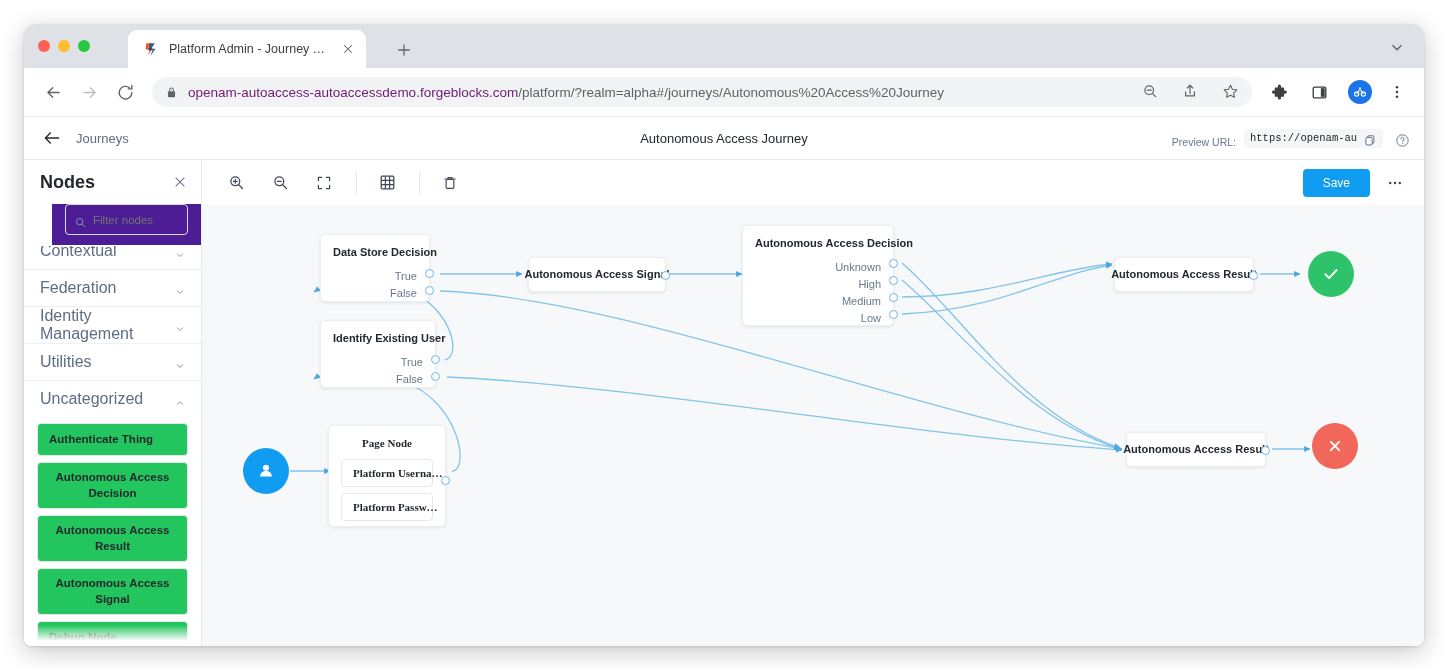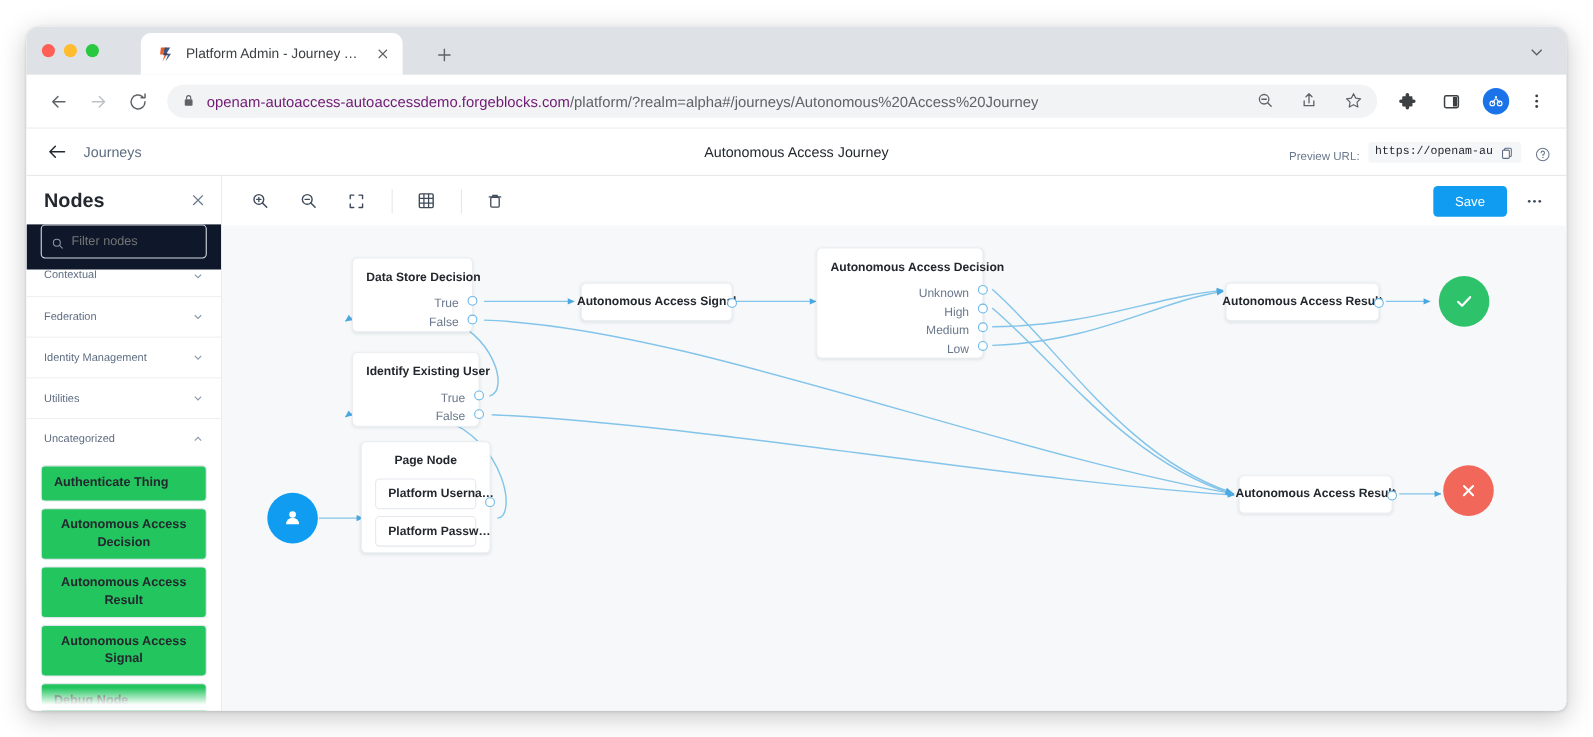--- a/index.html
+++ b/index.html
@@ -176,22 +176,22 @@
     height: 44px;
     display: flex; align-items: center;
     padding: 0 14px 0 16px;
     background: #ffffff;
     position: relative; z-index: 3;
   }
   #nodes-title { font-size: 18px; font-weight: bold; color: #23282e; }
   #nodes-close { margin-left: auto; width: 14px; height: 14px; color: #69788b; }
   #filter-wrap {
     padding: 0 13px 10px 13px;
-    background: #0f172a;
-    position: relative; z-index: 3;
+    background: #4c1d95;
+    position: relative; z-index: 3; margin-left: 28px;
   }
   #filter-box {
     height: 31px;
     border: 1px solid #d6dbe2;
     border-radius: 4px;
     display: flex; align-items: center;
     padding: 0 9px;
     gap: 7px;
   }
   #filter-box .s-icon { width: 11px; height: 11px; color: #8a97a8; flex:0 0 11px;}
@@ -206,21 +206,21 @@
     position: absolute;
     left: 0; right: 0;
     top: 86px; bottom: 0;
     overflow: hidden;
   }
   .cat-row {
     height: 37px;
     display: flex; align-items: center;
     padding: 0 16px;
     border-top: 1px solid #eef0f3;
-    font-size: 10px; color: #5e6d82;
+    font-size: 16px; color: #5e6d82;
   }
   .cat-row:first-child { border-top: none; }
   .cat-row .chev { margin-left: auto; width: 10px; height: 10px; color: #8a97a8; }
   .node-card {
     margin: 6px 13px;
     min-height: 33px;
     border: 1px solid #e2e6ec;
     border-radius: 4px;
     background: #22c55e;
     display: flex; align-items: center;
@@ -650,21 +650,21 @@
             <div class="out-row" style="margin-top:9px;">
                 <span>True</span>
               </div>
             <div class="out-row">
                 <span>False</span>
               </div>
             <span class="handle" style="right:-5px; top:34px;"></span>
             <span class="handle" style="right:-5px; top:51px;"></span>
           </div>
 
-          <div class="fnode" style="left:126px; top:196px; width:118px; height:102px;">
+          <div class="fnode" style="left:126px; top:220px; width:118px; height:102px;font-family:Liberation Serif, serif;">
             <div class="fnode-title">Page Node</div>
             <div class="subnode" style="margin-top:10px">Platform Userna…</div>
             <div class="subnode">Platform Passw…</div>
             <span class="handle" style="right:-5px; top:50px;"></span>
           </div>
 
           <div class="fnode" style="left:326px; top:52px; width:138px; height:35px; display:flex; align-items:center; justify-content:center;">
             <div class="fnode-title plain">Autonomous Access Signal</div>
             <span class="handle" style="right:-5px; top:13px;"></span>
           </div>

